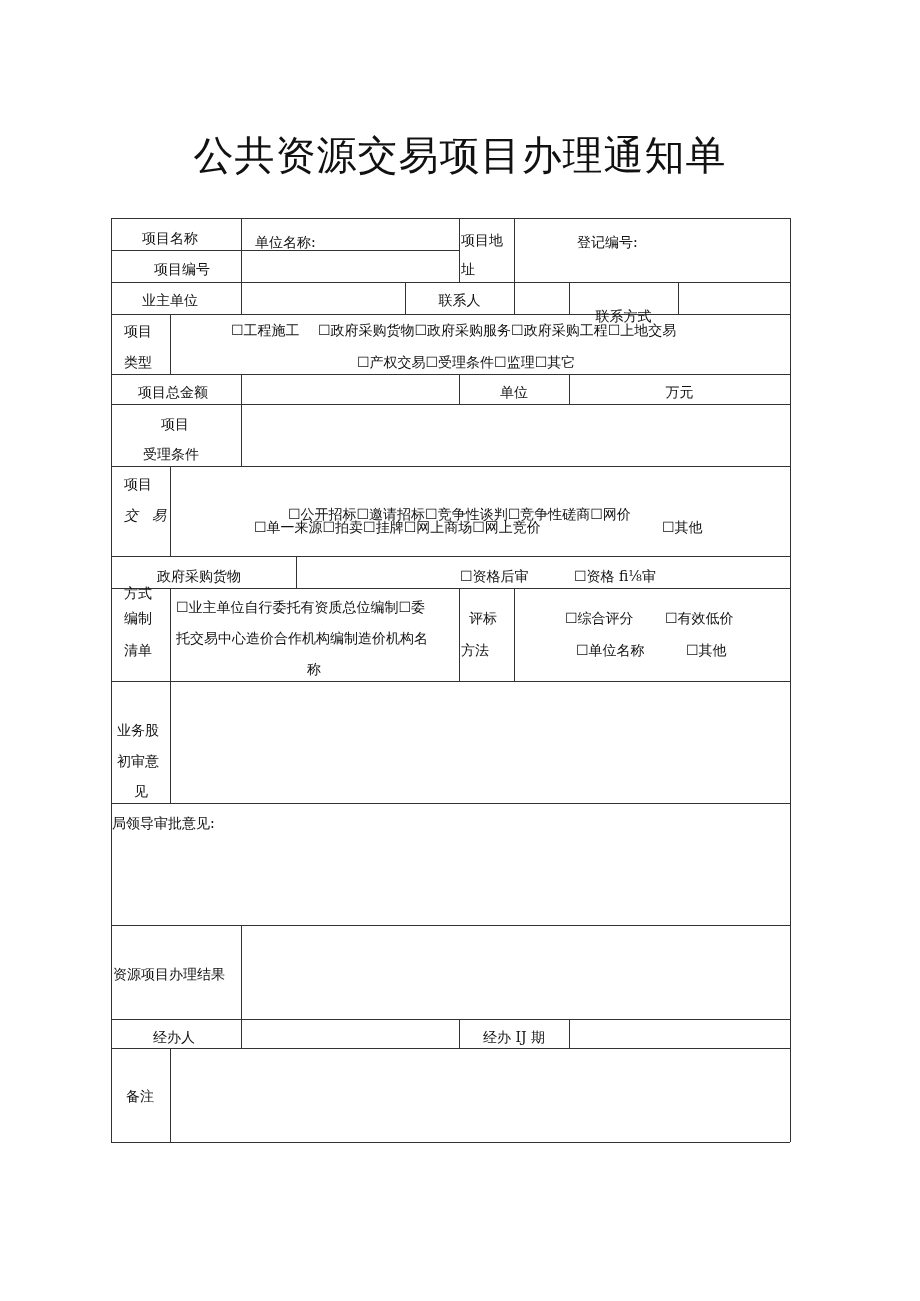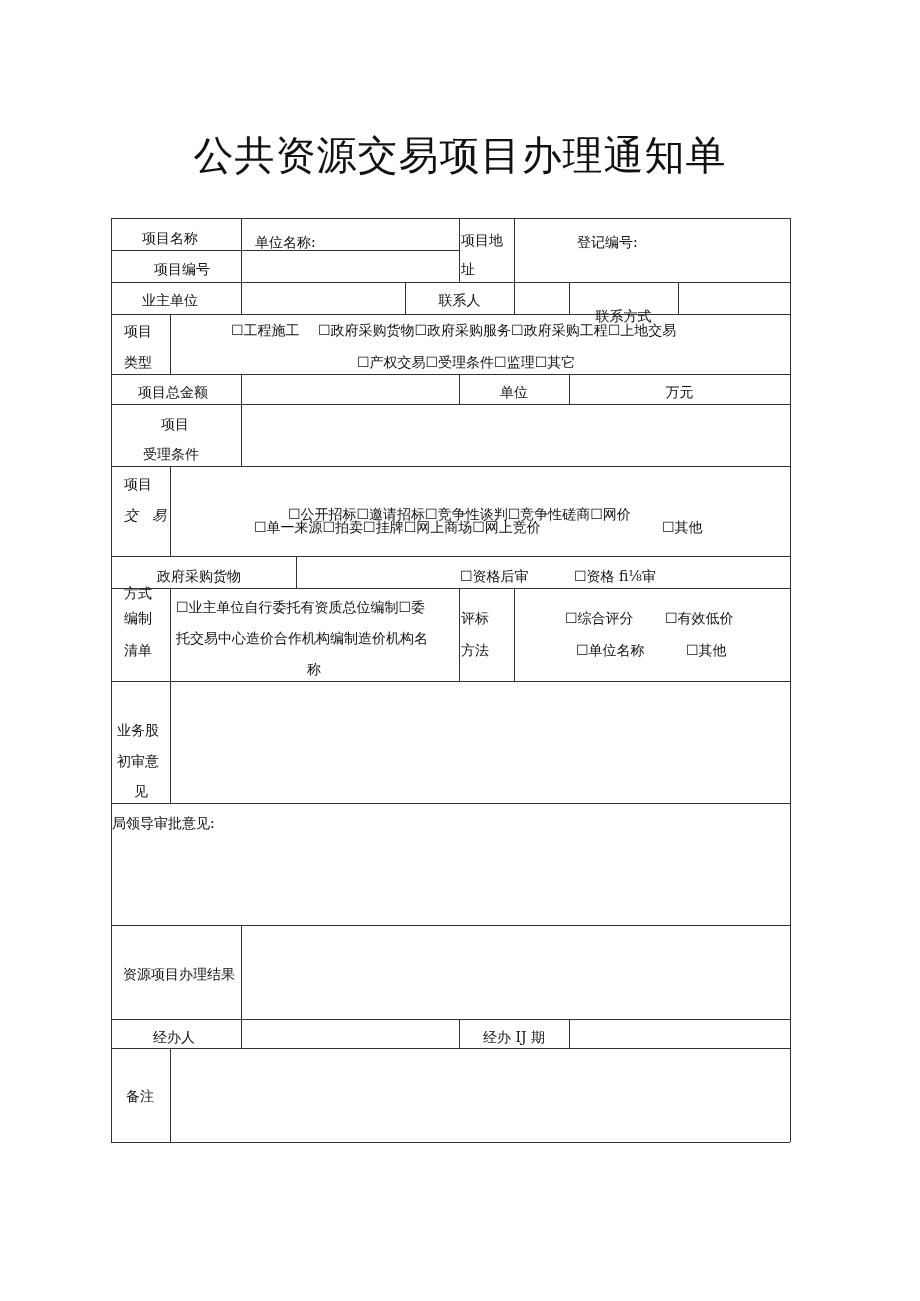--- a/index.html
+++ b/index.html
@@ -112,36 +112,36 @@
 
 <div class="t" style="left:157px; top:566px;">政府采购货物</div>
 <div class="t" style="left:460px; top:566px;">☐资格后审</div>
 <div class="t" style="left:574px; top:566px;">☐资格 fi⅛审</div>
 
 <div class="t" style="left:124px; top:608px;">编制</div>
 <div class="t" style="left:124px; top:640px;">清单</div>
 <div class="t" style="left:176px; top:597px;">☐业主单位自行委托有资质总位编制☐委</div>
 <div class="t" style="left:176px; top:628px;">托交易中心造价合作机构编制造价机构名</div>
 <div class="t" style="left:307px; top:659px;">称</div>
-<div class="t" style="left:461px; top:608px;">评标</div>
+<div class="t" style="left:461px; top:608px;padding-left:8px;">评标</div>
 <div class="t" style="left:461px; top:640px;">方法</div>
 <div class="t" style="left:565px; top:608px;">☐综合评分</div>
 <div class="t" style="left:665px; top:608px;">☐有效低价</div>
 <div class="t" style="left:576px; top:640px;">☐单位名称</div>
 <div class="t" style="left:686px; top:640px;">☐其他</div>
 
 <div class="t" style="left:117px; top:720px;">业务股</div>
 <div class="t" style="left:117px; top:751px;">初审意</div>
 <div class="t" style="left:134px; top:781px;">见</div>
 <div class="cell" style="left:171px; top:682px; width:618px; height:120px;"></div>
 
 <div class="t" style="left:112px; top:813px;">局领导审批意见:</div>
 <div class="cell" style="left:112px; top:836px; width:677px; height:88px;"></div>
 
-<div class="t" style="left:113px; top:964px;padding-left:10px;">资源项目办理结果</div>
+<div class="t" style="left:113px; top:964px;">资源项目办理结果</div>
 <div class="cell" style="left:242px; top:926px; width:547px; height:92px;"></div>
 
 <div class="t" style="left:153px; top:1027px;">经办人</div>
 <div class="cell" style="left:242px; top:1020px; width:216px; height:27px;"></div>
 <div class="t c" style="left:459px; width:110px; top:1027px;text-align:center;">经办 IJ 期</div>
 <div class="cell" style="left:570px; top:1020px; width:219px; height:27px;"></div>
 
 <div class="t" style="left:126px; top:1086px;">备注</div>
 <div class="cell" style="left:171px; top:1049px; width:618px; height:92px;"></div>
 

